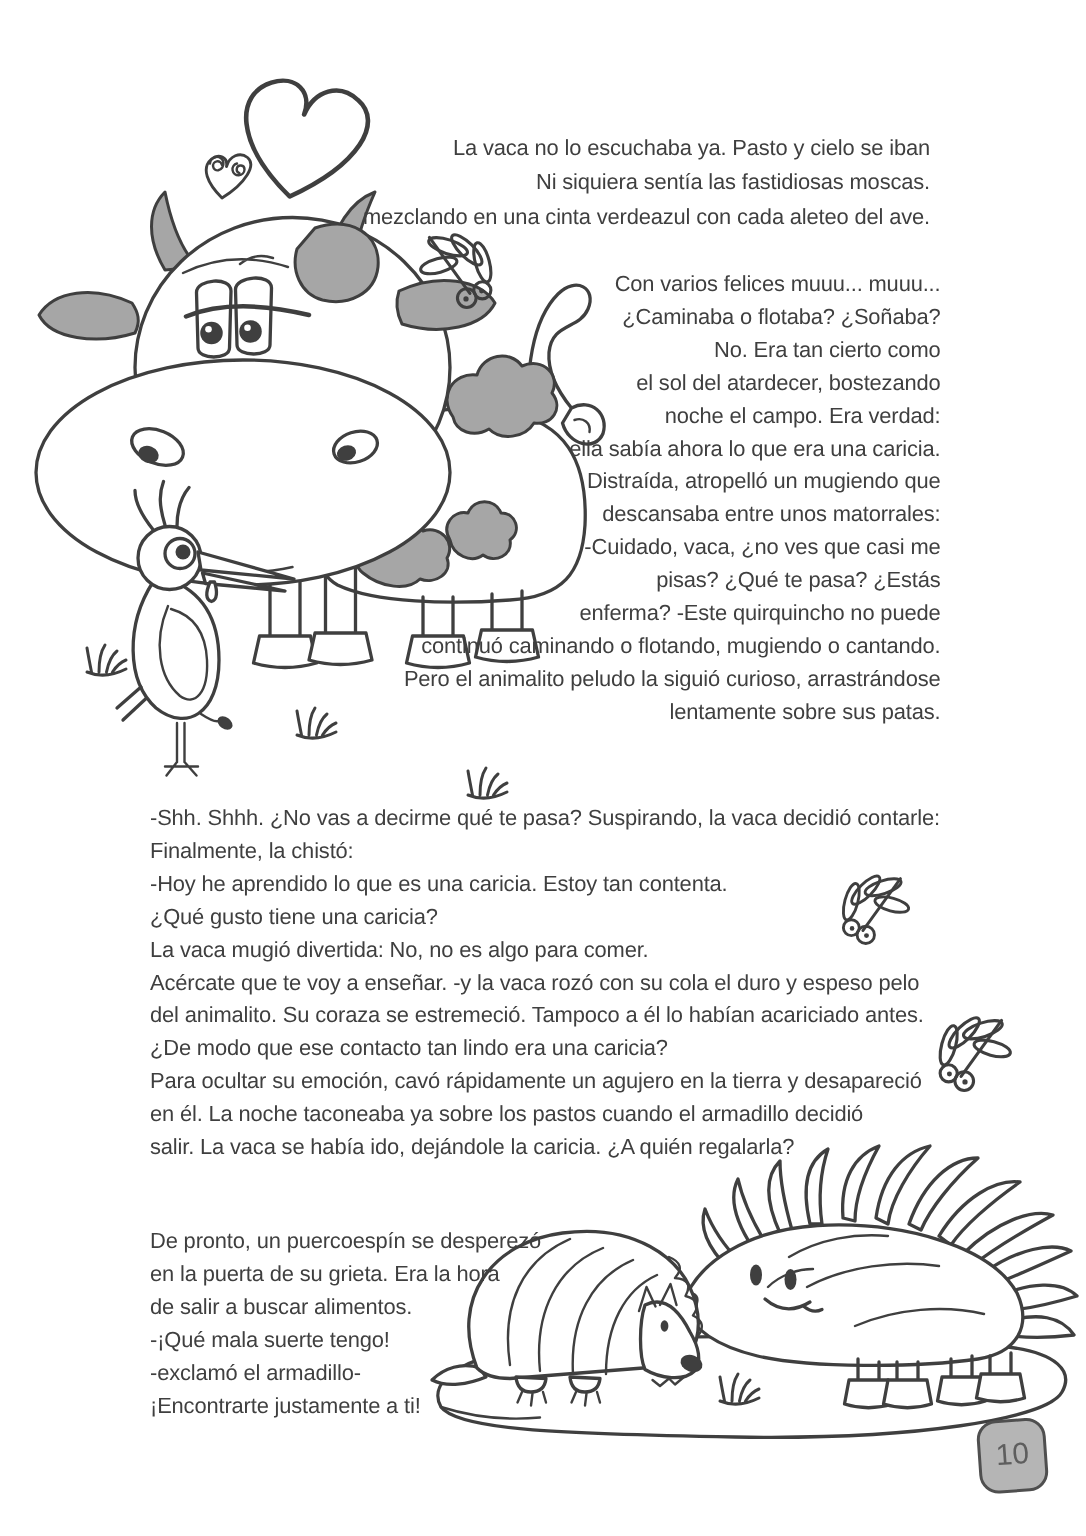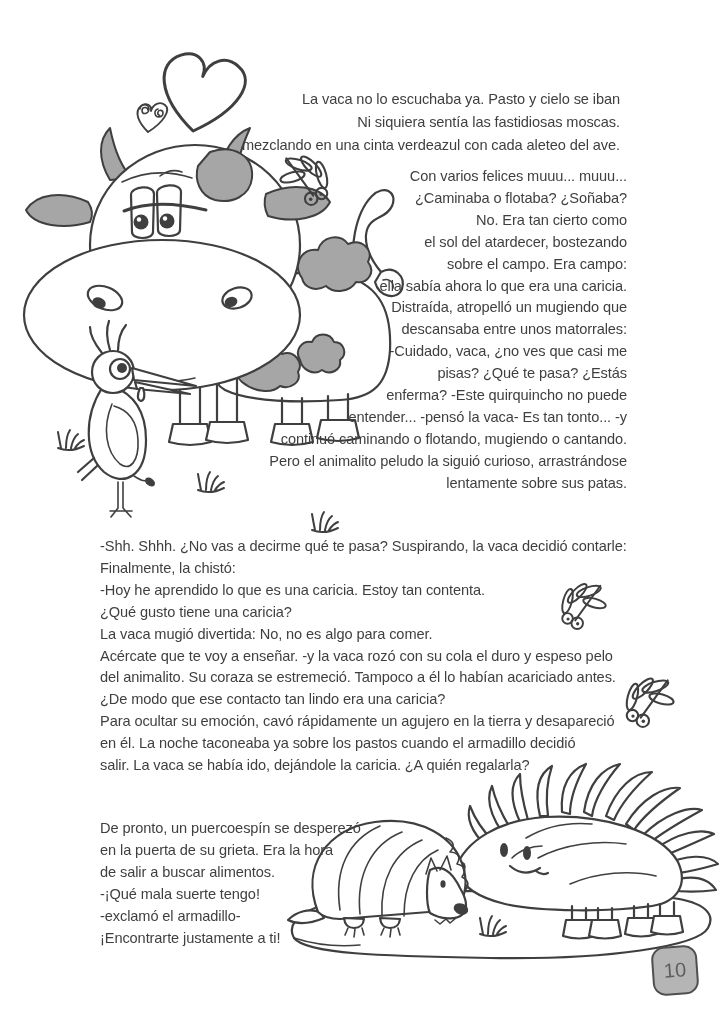--- a/index.html
+++ b/index.html
@@ -147,33 +147,32 @@
         <circle class="fd" cx="22.5" cy="47.5" r="1.7"></circle>
     </g>
   </svg>
 
   <div class="tb right" style="right:104px;top:88px;line-height:23px">
       <div class="line">La vaca no lo escuchaba ya. Pasto y cielo se iban</div>
       <div class="line">Ni siquiera sentía las fastidiosas moscas.</div>
       <div class="line">mezclando en una cinta verdeazul con cada aleteo del ave.</div>
     </div>
 
-  <div class="tb right" style="right:97px;top:166px">
+  <div class="tb right" style="right:97px;top:180px">
       <div class="line">Con varios felices muuu... muuu...</div>
       <div class="line">¿Caminaba o flotaba? ¿Soñaba?</div>
       <div class="line">No. Era tan cierto como</div>
       <div class="line">el sol del atardecer, bostezando</div>
-      <div class="line">sobre el campo. Era campo:</div>
+      <div class="line">noche el campo. Era verdad:</div>
       <div class="line">ella sabía ahora lo que era una caricia.</div>
       <div class="line">Distraída, atropelló un mugiendo que</div>
       <div class="line">descansaba entre unos matorrales:</div>
       <div class="line">-Cuidado, vaca, ¿no ves que casi me</div>
       <div class="line">pisas? ¿Qué te pasa? ¿Estás</div>
       <div class="line">enferma? -Este quirquincho no puede</div>
-      <div class="line">entender... -pensó la vaca- Es tan tonto... -y</div>
       <div class="line">continuó caminando o flotando, mugiendo o cantando.</div>
       <div class="line">Pero el animalito peludo la siguió curioso, arrastrándose</div>
       <div class="line">lentamente sobre sus patas.</div>
     </div>
 
   <div class="tb" style="left:100px;top:536px">
       <div class="line">-Shh. Shhh. ¿No vas a decirme qué te pasa? Suspirando, la vaca decidió contarle:</div>
       <div class="line">Finalmente, la chistó:</div>
       <div class="line">-Hoy he aprendido lo que es una caricia. Estoy tan contenta.</div>
       <div class="line">¿Qué gusto tiene una caricia?</div>

